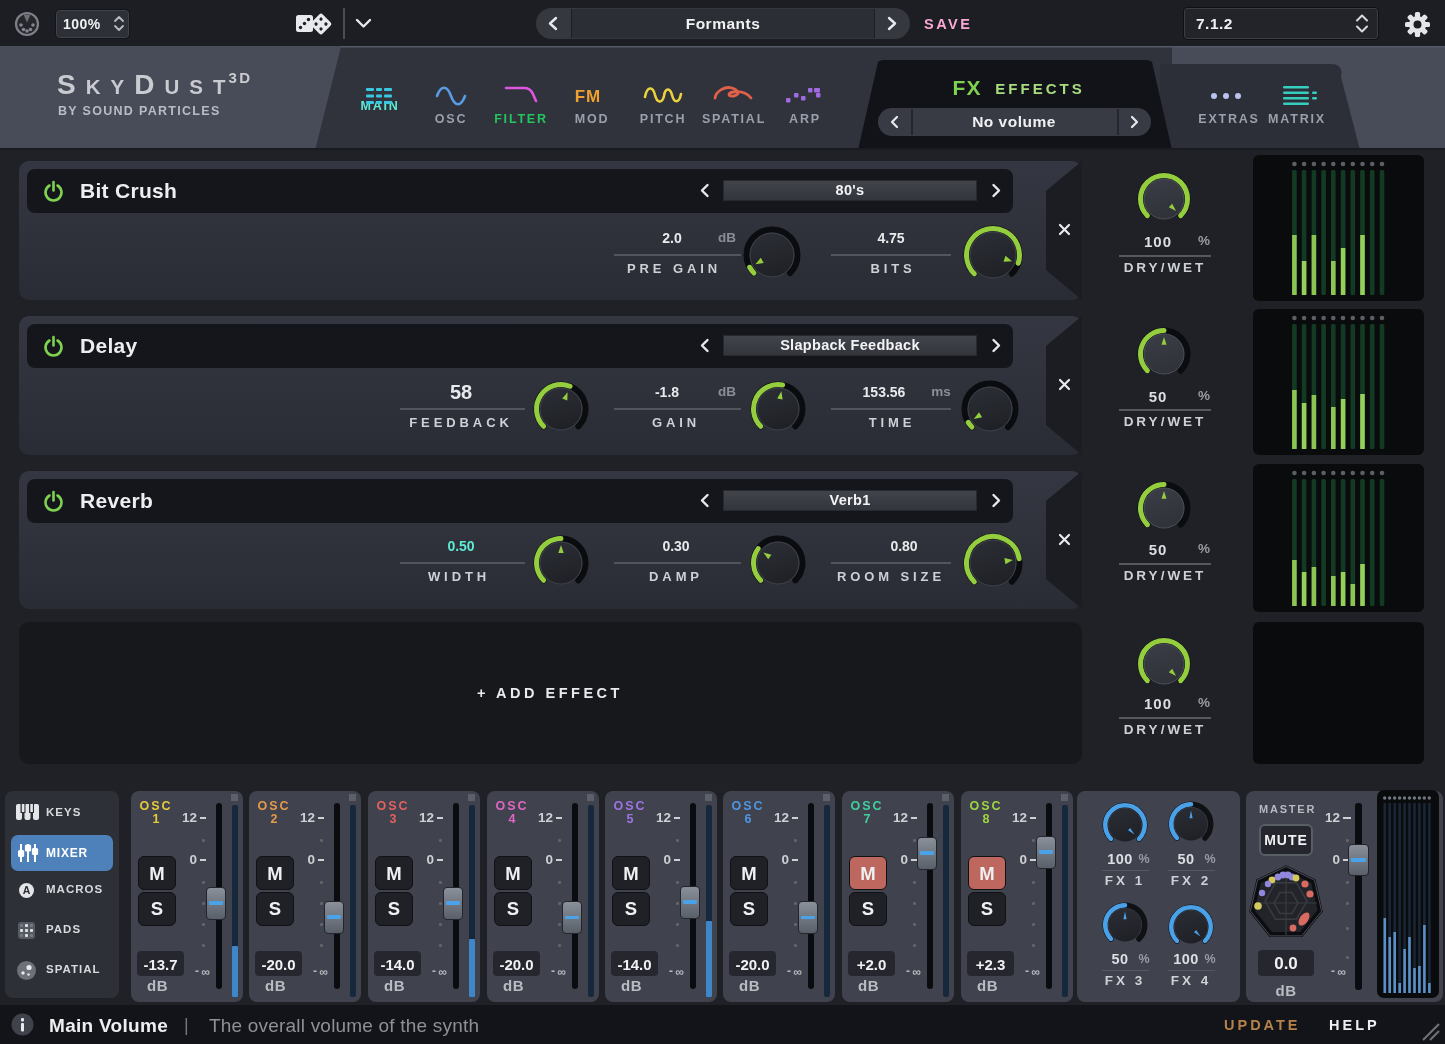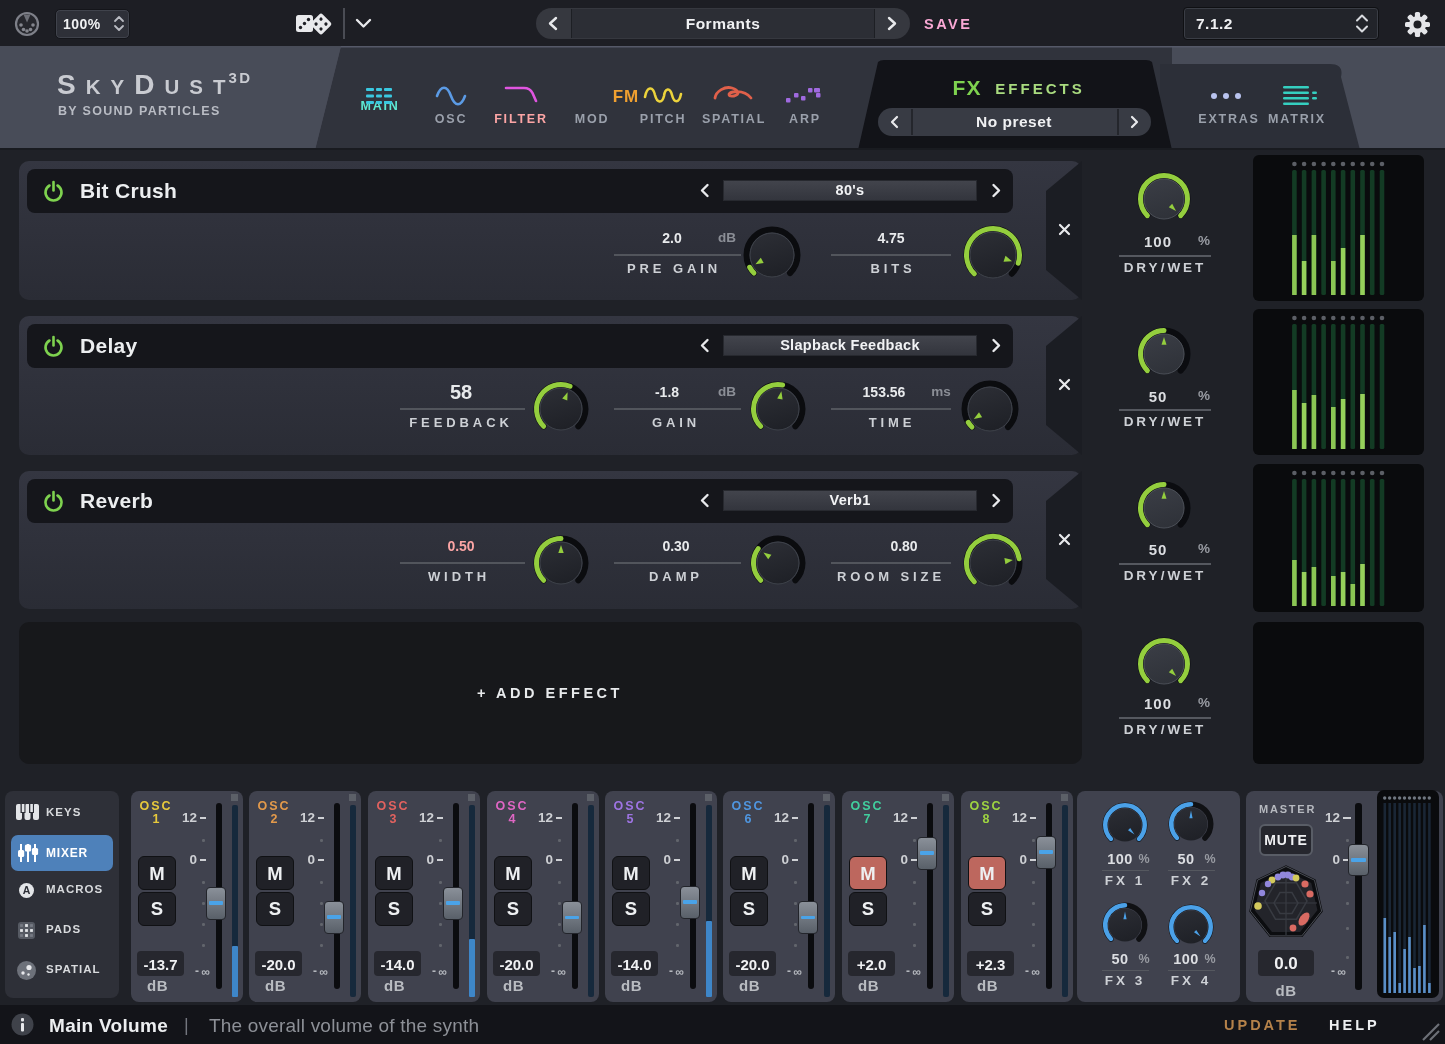--- a/index.html
+++ b/index.html
@@ -73,55 +73,55 @@
     <rect width="1445" height="1.5" fill="#555968"></rect>
 <path d="M1160 18 L1330 18 Q1344 18 1341 31 L1360 104 L1160 104 Z" fill="#2c2f38"></path>
 <path d="M0 0 L341 0 L315 104 L0 104 Z" fill="#484c58"></path>
 <path d="M878 16 Q880 14 884 14 L1146 14 Q1150 14 1152 16 L1172 104 L858 104 Z" fill="#121318"></path>
 <rect y="102" width="1445" height="2" fill="#191b20"></rect>
 </svg>
 <div style="position:absolute;left:57px;top:70px;font-weight:700;color:#c9cbd1;letter-spacing:10px;white-space:nowrap;line-height:1"><span style="font-size:28px">S</span><span style="font-size:20.5px">KY</span><span style="font-size:28px">D</span><span style="font-size:20.5px">UST</span><span style="font-size:15px;vertical-align:11px;letter-spacing:2.5px;margin-left:-7px">3D</span></div>
 <div style="position:absolute;left:58px;top:110.5px;transform:translateY(-50%);font-size:12.5px;color:#b9bcc4;font-weight:700;letter-spacing:1.3px;white-space:nowrap;line-height:1;">BY SOUND PARTICLES</div>
 <div style="position:absolute;left:380px;top:106px;transform:translate(-50%,-50%);font-size:12.5px;color:#5eead4;font-weight:700;letter-spacing:1.8px;white-space:nowrap;line-height:1;">MAIN</div>
 <div style="position:absolute;left:451px;top:118.5px;transform:translate(-50%,-50%);font-size:12.5px;color:#9aa0ab;font-weight:700;letter-spacing:1.8px;white-space:nowrap;line-height:1;">OSC</div>
-<div style="position:absolute;left:521px;top:118.5px;transform:translate(-50%,-50%);font-size:12.5px;color:#fca5a5;font-weight:700;letter-spacing:1.8px;white-space:nowrap;line-height:1;">FILTER</div>
+<div style="position:absolute;left:521px;top:118.5px;transform:translate(-50%,-50%);font-size:12.5px;color:#22c55e;font-weight:700;letter-spacing:1.8px;white-space:nowrap;line-height:1;">FILTER</div>
 <div style="position:absolute;left:592px;top:118.5px;transform:translate(-50%,-50%);font-size:12.5px;color:#9aa0ab;font-weight:700;letter-spacing:1.8px;white-space:nowrap;line-height:1;">MOD</div>
 <div style="position:absolute;left:663px;top:118.5px;transform:translate(-50%,-50%);font-size:12.5px;color:#9aa0ab;font-weight:700;letter-spacing:1.8px;white-space:nowrap;line-height:1;">PITCH</div>
 <div style="position:absolute;left:734px;top:118.5px;transform:translate(-50%,-50%);font-size:12.5px;color:#9aa0ab;font-weight:700;letter-spacing:1.8px;white-space:nowrap;line-height:1;">SPATIAL</div>
 <div style="position:absolute;left:805px;top:118.5px;transform:translate(-50%,-50%);font-size:12.5px;color:#9aa0ab;font-weight:700;letter-spacing:1.8px;white-space:nowrap;line-height:1;">ARP</div>
 <svg style="position:absolute;left:0;top:0" width="1445" height="150">
     <rect x="366" y="88" width="8" height="3" rx="1" fill="#3ac8e0"></rect>
     <rect x="376" y="88" width="6" height="3" rx="1" fill="#3ac8e0"></rect>
     <rect x="384" y="88" width="8" height="3" rx="1" fill="#3ac8e0"></rect>
     <rect x="366" y="94.5" width="8" height="3" rx="1" fill="#3ac8e0"></rect>
     <rect x="376" y="94.5" width="6" height="3" rx="1" fill="#3ac8e0"></rect>
     <rect x="384" y="94.5" width="8" height="3" rx="1" fill="#3ac8e0"></rect>
     <rect x="366" y="101" width="8" height="3" rx="1" fill="#3ac8e0"></rect>
     <rect x="376" y="101" width="6" height="3" rx="1" fill="#3ac8e0"></rect>
     <rect x="384" y="101" width="8" height="3" rx="1" fill="#3ac8e0"></rect>
     <path d="M437 96 C441 85, 447 85, 451 96 C455 107, 461 107, 465 96" fill="none" stroke="#5b9be5" stroke-width="2.6" stroke-linecap="round"></path>
     <path d="M506 88 L524 88 Q530 88 532.5 93 L536 101" fill="none" stroke="#e055e0" stroke-width="2.6" stroke-linecap="round"></path>
     <path d="M645 97 C647 86, 653 86, 655 95 C657 103, 662 104, 664 96 C665 88, 670 87, 672 95 C674 103, 679 104, 681 94" fill="none" stroke="#ecd33c" stroke-width="2.6" stroke-linecap="round"></path>
     <path d="M715 98 C716 91, 725 86, 732 88 C739 90, 740 95, 734 96 C728 97, 727 93, 733 92 C740 91, 747 93, 751 98" fill="none" stroke="#e0604a" stroke-width="2.8" stroke-linecap="round"></path>
   </svg>
-<div style="position:absolute;left:626px;top:96px;transform:translate(-50%,-50%);font-size:17px;color:#f0a030;font-weight:700;letter-spacing:1px;white-space:nowrap;line-height:1;">FM</div>
+<div style="position:absolute;left:588px;top:96px;transform:translate(-50%,-50%);font-size:17px;color:#f0a030;font-weight:700;letter-spacing:1px;white-space:nowrap;line-height:1;">FM</div>
 <svg style="position:absolute;left:0;top:0" width="1445" height="150">
     <rect x="786" y="98" width="4.5" height="4.5" rx="1" fill="#a06ae0"></rect>
     <rect x="794" y="93" width="4.5" height="4.5" rx="1" fill="#a06ae0"></rect>
     <rect x="801" y="96" width="4.5" height="4.5" rx="1" fill="#a06ae0"></rect>
     <rect x="808" y="88" width="4.5" height="4.5" rx="1" fill="#a06ae0"></rect>
     <rect x="814" y="88" width="6" height="4.5" rx="1" fill="#a06ae0"></rect>
     <rect x="816" y="93" width="4.5" height="4.5" rx="1" fill="#a06ae0"></rect>
   </svg>
 <div style="position:absolute;left:967px;top:87px;transform:translate(-50%,-50%);font-size:21px;color:#7ed24f;font-weight:700;letter-spacing:1px;white-space:nowrap;line-height:1;">FX</div>
 <div style="position:absolute;left:1040px;top:88px;transform:translate(-50%,-50%);font-size:15px;color:#a9db7f;font-weight:700;letter-spacing:3px;white-space:nowrap;line-height:1;">EFFECTS</div>
 <div style="position:absolute;left:878px;top:108px;width:273px;height:28px;background:#383b44;border-radius:14px"></div>
 <div style="position:absolute;left:911px;top:109px;width:1.5px;height:26px;background:#24262c"></div>
 <div style="position:absolute;left:1117px;top:109px;width:1.5px;height:26px;background:#24262c"></div>
-<div style="position:absolute;left:1014px;top:122px;transform:translate(-50%,-50%);font-size:15.5px;color:#f0f1f3;font-weight:700;letter-spacing:0.5px;white-space:nowrap;line-height:1;">No preset</div>
+<div style="position:absolute;left:1014px;top:122px;transform:translate(-50%,-50%);font-size:15.5px;color:#f0f1f3;font-weight:700;letter-spacing:0.5px;white-space:nowrap;line-height:1;">No volume</div>
 <svg style="position:absolute;left:889px;top:115px" width="11" height="14">
     <path d="M8 2 L3 7 L8 12" fill="none" stroke="#e8e9ec" stroke-width="2.2" stroke-linecap="round" stroke-linejoin="round"></path>
   </svg>
 <svg style="position:absolute;left:1129px;top:115px" width="11" height="14">
     <path d="M3 2 L8 7 L3 12" fill="none" stroke="#e8e9ec" stroke-width="2.2" stroke-linecap="round" stroke-linejoin="round"></path>
   </svg>
 <svg style="position:absolute;left:1210px;top:92px" width="36" height="8">
 <circle cx="4" cy="4" r="3" fill="#b9c3ee"></circle>
     <circle cx="16" cy="4" r="3" fill="#b9c3ee"></circle>
     <circle cx="28" cy="4" r="3" fill="#b9c3ee"></circle>
@@ -270,21 +270,21 @@
     <path d="M12.97 49.03 A25.50 25.50 0 0 1 9.26 44.32" fill="none" stroke="#94ce3e" stroke-width="5.0" stroke-linecap="round"></path>
     <defs>
       <linearGradient id="kg5" x1="0.2" y1="0" x2="0.5" y2="1">
         <stop offset="0" stop-color="#2c2e35"></stop>
         <stop offset="1" stop-color="#1f2127"></stop>
       </linearGradient>
     </defs>
     <circle cx="31" cy="31" r="22.00" fill="url(#kg5)" stroke="#3e424a" stroke-width="1"></circle>
     <polygon points="14.8,40.9 23.1,39.3 20.0,34.3" fill="#94ce3e"></polygon>
   </svg>
-<div style="position:absolute;left:461px;top:546px;transform:translate(-50%,-50%);font-size:14px;color:#fca5a5;font-weight:700;white-space:nowrap;line-height:1;">0.50</div>
+<div style="position:absolute;left:461px;top:546px;transform:translate(-50%,-50%);font-size:14px;color:#5eead4;font-weight:700;white-space:nowrap;line-height:1;">0.50</div>
 <div style="position:absolute;left:400px;top:562px;width:125px;height:2px;background:#52555c"></div>
 <div style="position:absolute;left:459px;top:576px;transform:translate(-50%,-50%);font-size:13px;color:#cdd0d5;font-weight:700;letter-spacing:3.9px;white-space:nowrap;line-height:1;">WIDTH</div>
 <svg style="position:absolute;left:531.0px;top:533.0px" width="60" height="60">
     <path d="M12.68 47.32 A24.50 24.50 0 1 1 47.32 47.32" fill="none" stroke="#0b0c0f" stroke-width="6.0" stroke-linecap="round"></path>
     <path d="M12.68 47.32 A24.50 24.50 0 0 1 30.00 5.50" fill="none" stroke="#94ce3e" stroke-width="5.0" stroke-linecap="round"></path>
     <defs>
       <linearGradient id="kg6" x1="0.2" y1="0" x2="0.5" y2="1">
         <stop offset="0" stop-color="#2c2e35"></stop>
         <stop offset="1" stop-color="#1f2127"></stop>
       </linearGradient>

